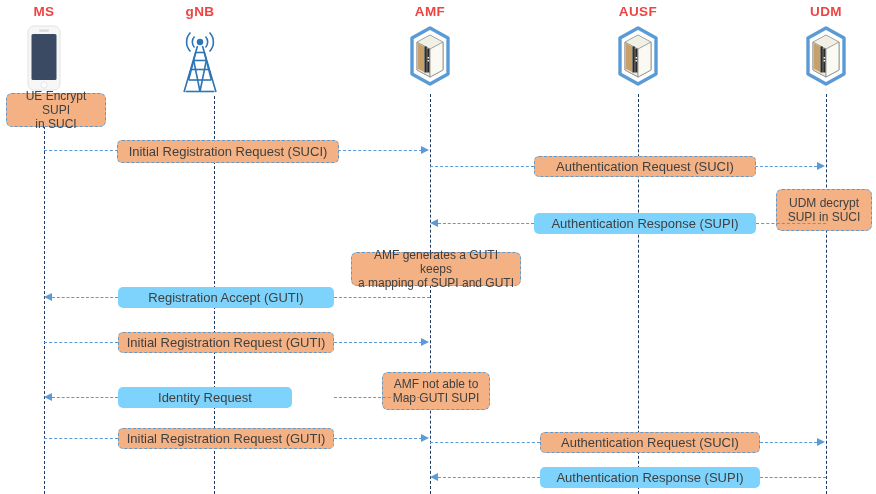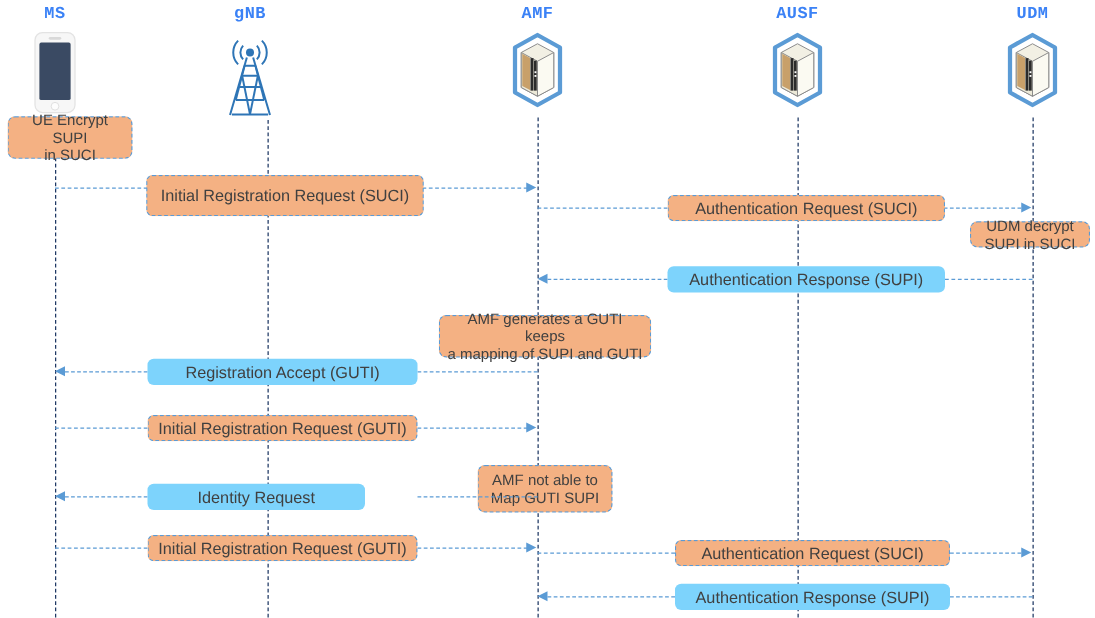--- a/index.html
+++ b/index.html
@@ -6,22 +6,22 @@
   body{
     width:876px;height:494px;position:relative;overflow:hidden;
     font-family:"Liberation Sans","DejaVu Sans",sans-serif;
     color:#3b3b3b;
   }
   #canvas{position:absolute;left:0;top:0;width:876px;height:494px;}
 
   
   .participant{position:absolute;text-align:center;}
   .p-label{
-    font-size:13.5px;font-weight:bold;color:#3b82f6;letter-spacing:.4px;
-    line-height:16px;white-space:nowrap;font-family:Liberation Mono, monospace;
+    font-size:13.5px;font-weight:bold;color:#ef4444;letter-spacing:.4px;
+    line-height:16px;white-space:nowrap;
   }
   .p-icon{margin-top:4px;display:flex;justify-content:center;align-items:flex-end;}
 
   
   .lifeline{
     position:absolute;width:0;border-left:1.4px dashed #1f3864;
   }
 
   
   .arrow-line{
@@ -164,28 +164,28 @@
   <div class="notebox" style="left:6px;top:93px;width:100px;height:34px;">
     <div>
       <span>UE Encrypt SUPI</span>
       <span>in SUCI</span>
     </div>
   </div>
 
   <div class="arrow-line" style="left:44px;top:150px;width:74px;"></div>
   <div class="arrow-line" style="left:338px;top:150px;width:84px;"></div>
   <div class="arrow-head right" style="left:421px;top:145.5px;"></div>
-  <div class="msgbox orange" style="left:117px;top:140px;width:222px;height:33px;">Initial Registration Request (SUCI)</div>
+  <div class="msgbox orange" style="left:117px;top:140px;width:222px;height:23px;">Initial Registration Request (SUCI)</div>
 
   <div class="arrow-line" style="left:430px;top:166px;width:104px;"></div>
   <div class="arrow-line" style="left:755px;top:166px;width:62px;"></div>
   <div class="arrow-head right" style="left:817px;top:161.5px;"></div>
   <div class="msgbox orange" style="left:534px;top:156px;width:222px;height:21px;">Authentication Request (SUCI)</div>
 
-  <div class="notebox" style="left:776px;top:177px;width:96px;height:21px;">
+  <div class="notebox" style="left:776px;top:189px;width:96px;height:42px;">
     <div>
       <span>UDM decrypt</span>
       <span>SUPI in SUCI</span>
     </div>
   </div>
 
   <div class="arrow-line" style="left:438px;top:223px;width:96px;"></div>
   <div class="arrow-line" style="left:756px;top:223px;width:70px;"></div>
   <div class="arrow-head left" style="left:430px;top:218.5px;"></div>
   <div class="msgbox green" style="left:534px;top:213px;width:222px;height:21px;">Authentication Response (SUPI)</div>

